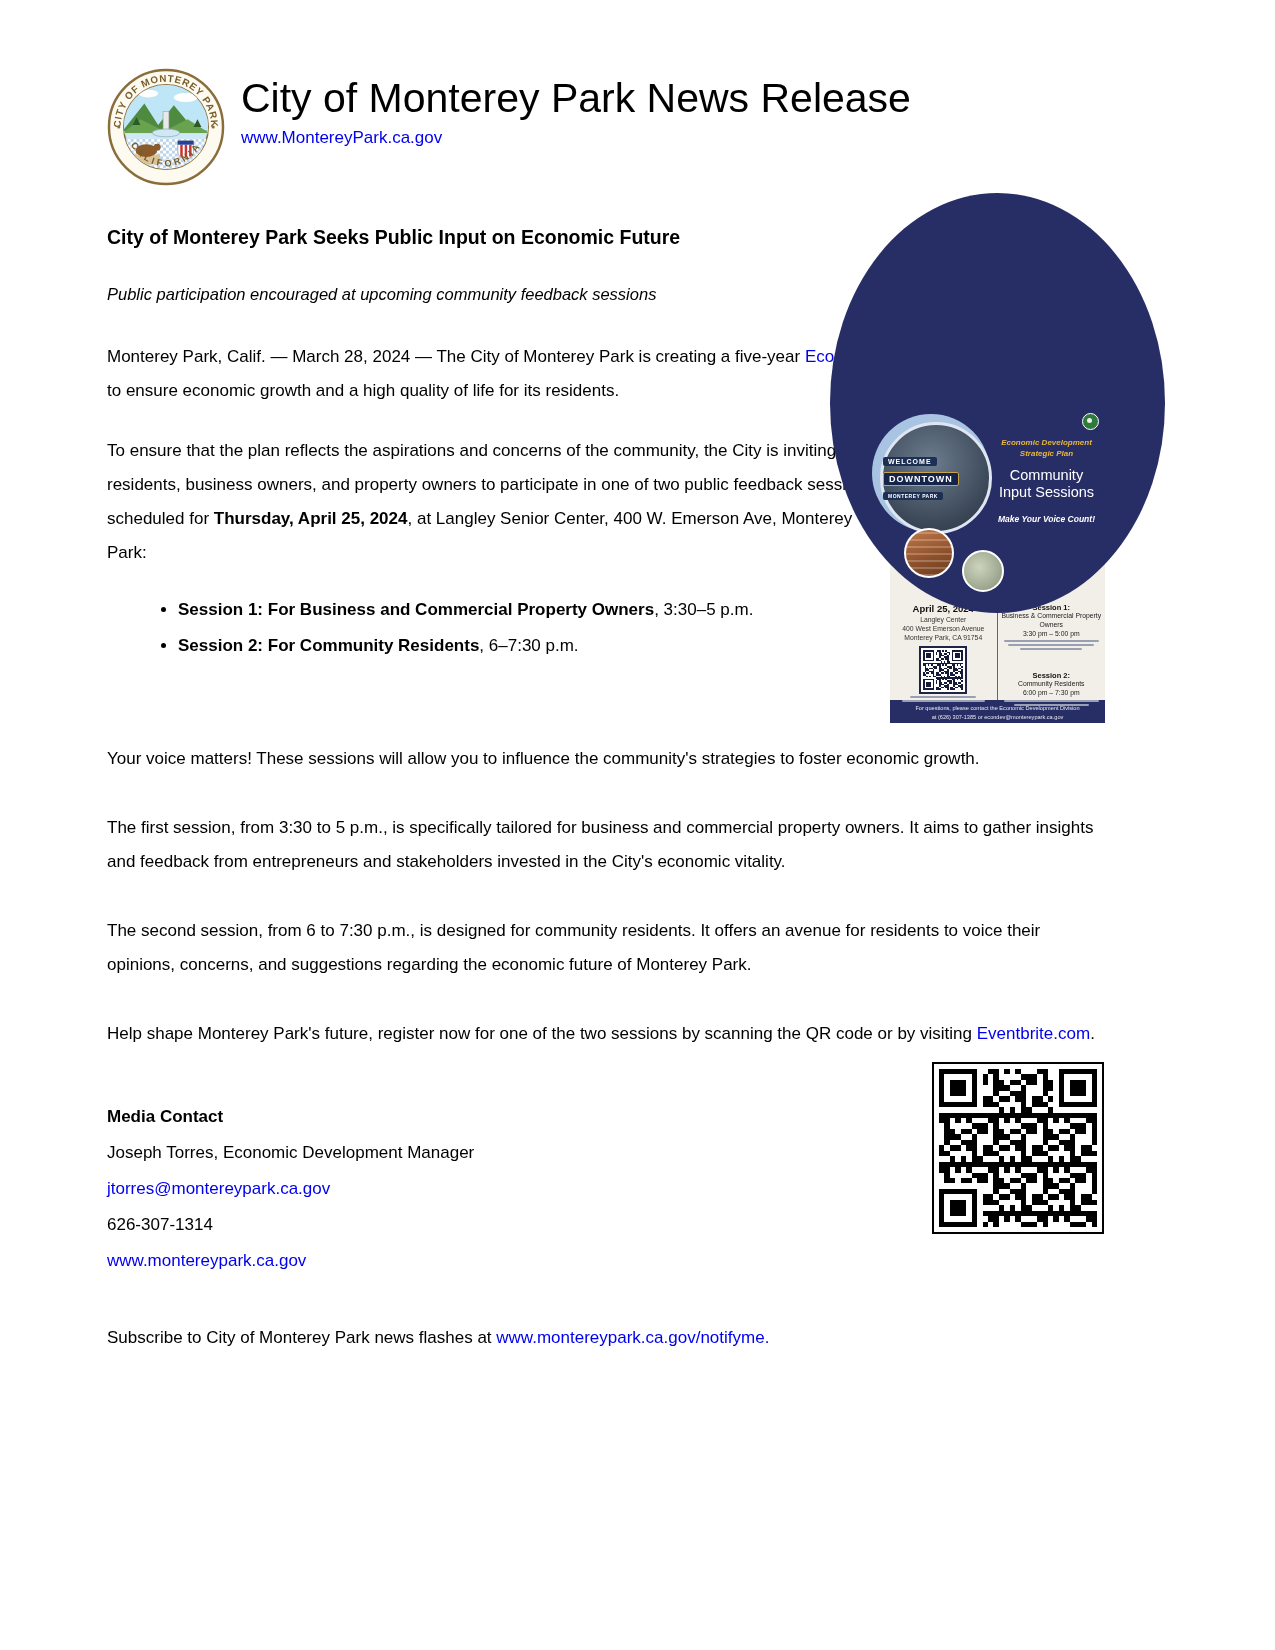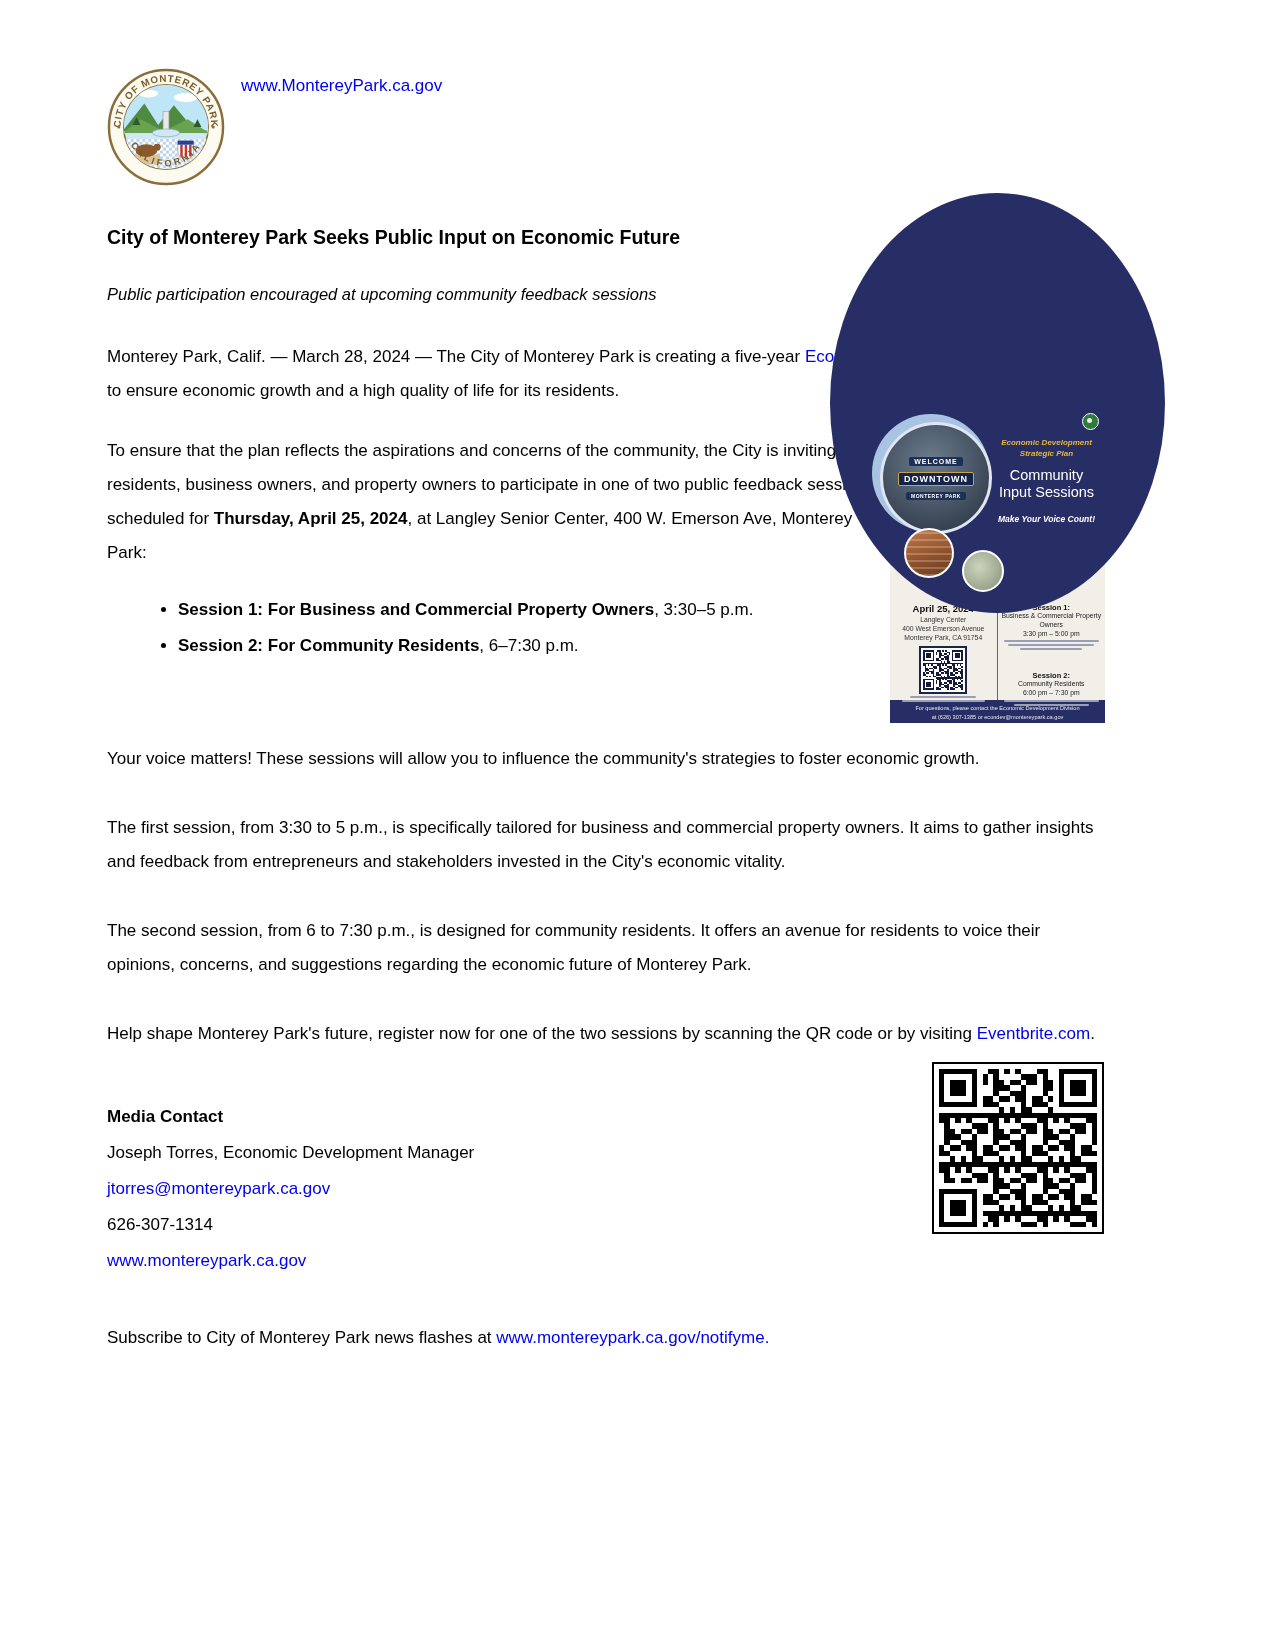--- a/index.html
+++ b/index.html
@@ -31,21 +31,21 @@
   
   .flyer{position:absolute;left:890px;top:408px;width:215px;height:315px;background:#f1efe8;
          font-family:"Liberation Sans",sans-serif;}
   .flyer-top{position:relative;height:190px;overflow:visible;}
   .flyer-top .curve{position:absolute;left:-28%;top:-215px;width:156%;height:420px;
          border-radius:50%;background:#272e66;}
   .ph{position:absolute;border-radius:50%;}
   .ph-back{left:-18px;top:6px;width:118px;height:118px;background:#a9c3e3;}
   .ph-big{left:-10px;top:14px;width:112px;height:112px;border:3px solid #dfe6f2;box-sizing:border-box;
           background:radial-gradient(circle at 45% 35%,#6c7d8e,#3a4656 70%,#2a3340);
-          display:flex;flex-direction:column;align-items:center;justify-content:center;gap:6px;}
+          display:flex;flex-direction:column;align-items:flex-start;justify-content:center;gap:6px;}
   .sign{color:#fff;text-align:center;font-weight:700;border-radius:2px;padding:1px 5px;}
   .sign1{background:#1d2f55;font-size:7px;letter-spacing:1px;}
   .sign2{background:#15244a;font-size:9px;letter-spacing:1px;border:1px solid #c9a24a;}
   .sign3{background:#1d2f55;font-size:5px;letter-spacing:.5px;}
   .ph-bldg{left:14px;top:120px;width:50px;height:50px;border:2px solid #fff;box-sizing:border-box;
           background:repeating-linear-gradient(0deg,rgba(255,255,255,.22) 0 2px,rgba(0,0,0,0) 2px 7px),
                      linear-gradient(160deg,#c27a4a,#8c4f2a 60%,#6e3c1f);}
   .ph-air{left:72px;top:142px;width:42px;height:42px;border:2px solid #fff;box-sizing:border-box;
           background:radial-gradient(circle at 40% 40%,#cdd4be,#97a188 75%);}
   .mini-logo{position:absolute;right:6px;top:5px;width:15px;height:15px;border-radius:50%;
@@ -120,20 +120,21 @@
         <text font-family="Liberation Sans, sans-serif" font-size="10" font-weight="700" fill="#7a5c28" letter-spacing="0.8">
           <textPath href="#arcTop" startOffset="50%" text-anchor="middle">CITY OF MONTEREY PARK</textPath>
         </text>
         <text font-family="Liberation Sans, sans-serif" font-size="9.5" font-weight="700" fill="#7a5c28" letter-spacing="3">
           <textPath href="#arcBot" startOffset="50%" text-anchor="middle">CALIFORNIA</textPath>
         </text>
         <circle cx="12" cy="60" r="1.6" fill="#8a6d3b"></circle>
         <circle cx="108" cy="60" r="1.6" fill="#8a6d3b"></circle>
       </svg>
       <div class="hdr-text">
+        <div class="doc-title">City of Monterey Park News Release</div>
         <div class="site-link">
           <a>www.MontereyPark.ca.gov</a>
         </div>
       </div>
     </div>
 
     <div class="headline">City of Monterey Park Seeks Public Input on Economic Future</div>
     <div class="subhead">Public participation encouraged at upcoming community feedback sessions</div>
 
     <p class="body first"><span>Monterey Park, Calif. — March 28, 2024 — The City of Monterey Park is creating a five-year </span><a>Economic Development Strategic Plan</a><span> to ensure economic growth and a high quality of life for its residents.</span></p>

